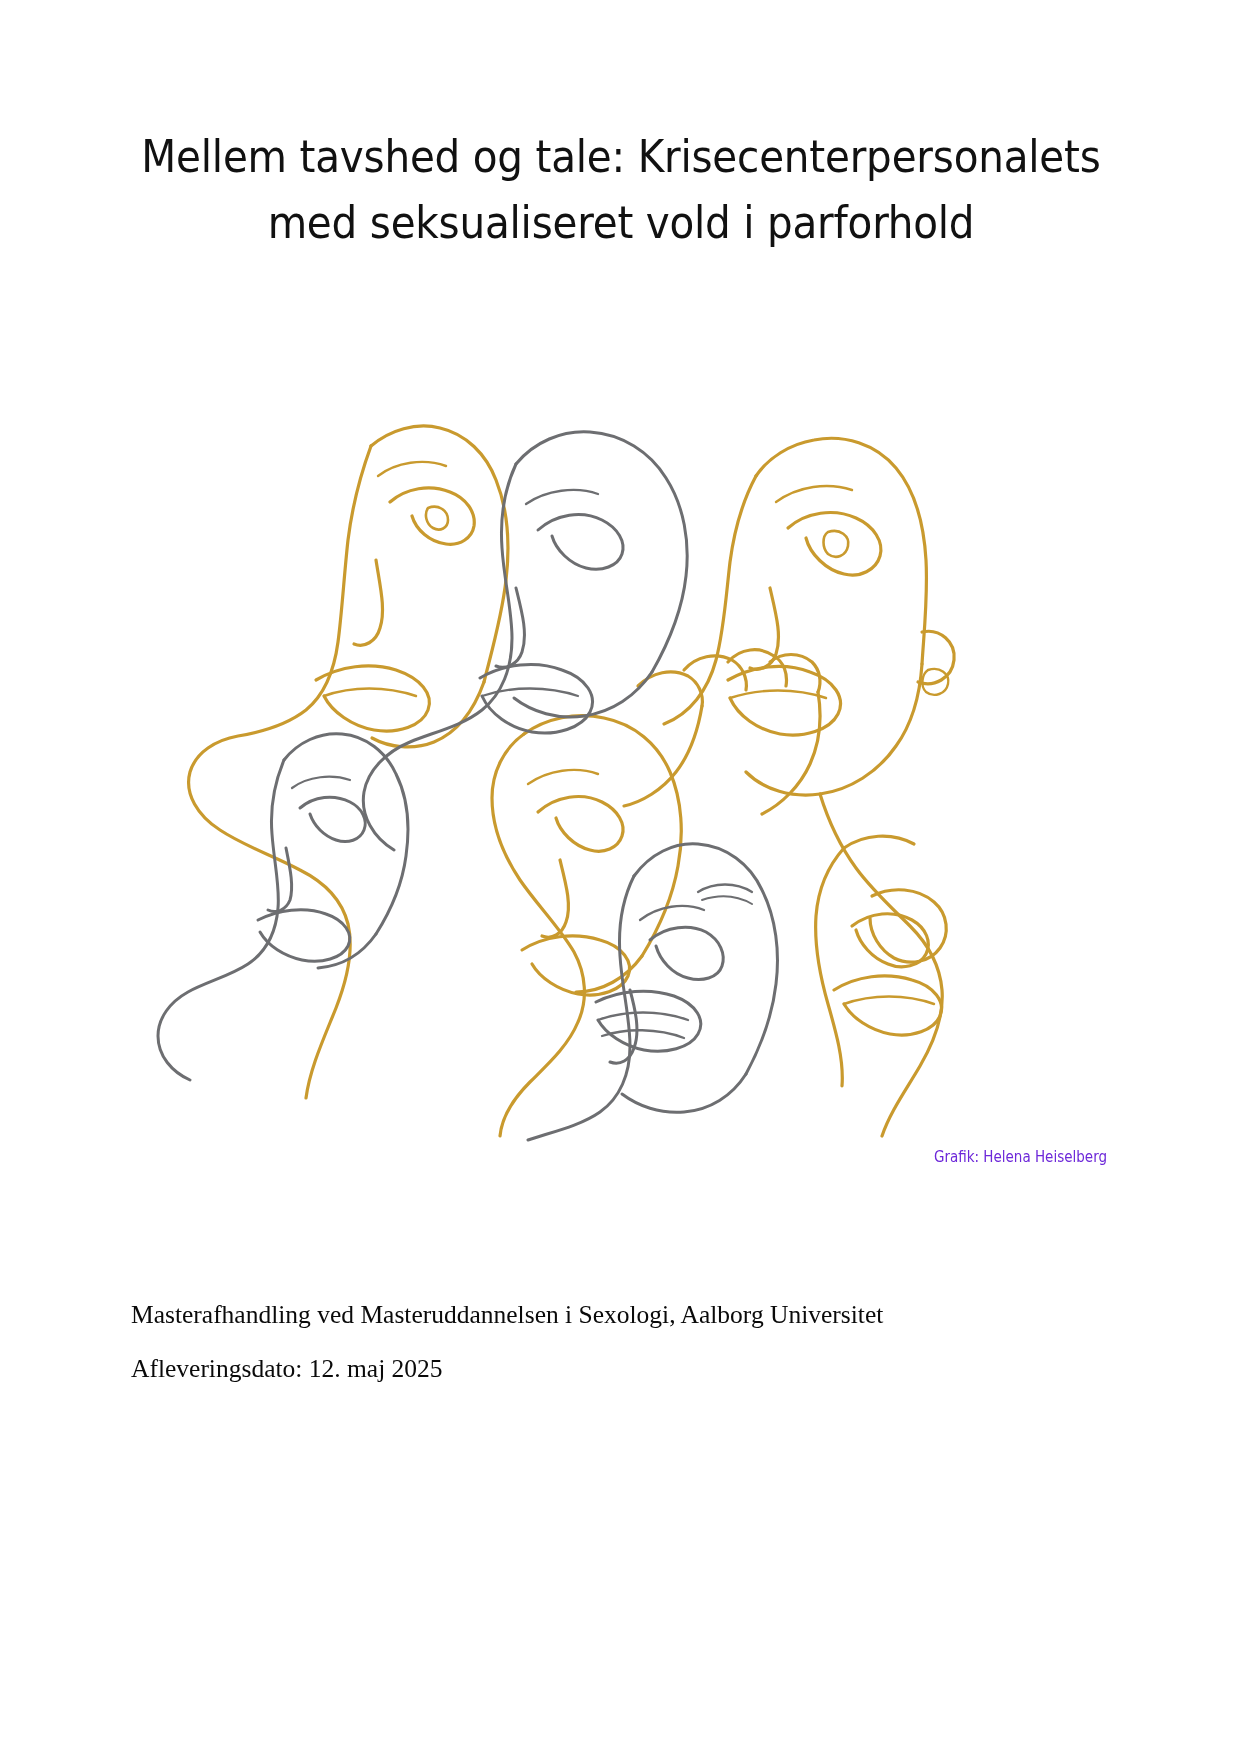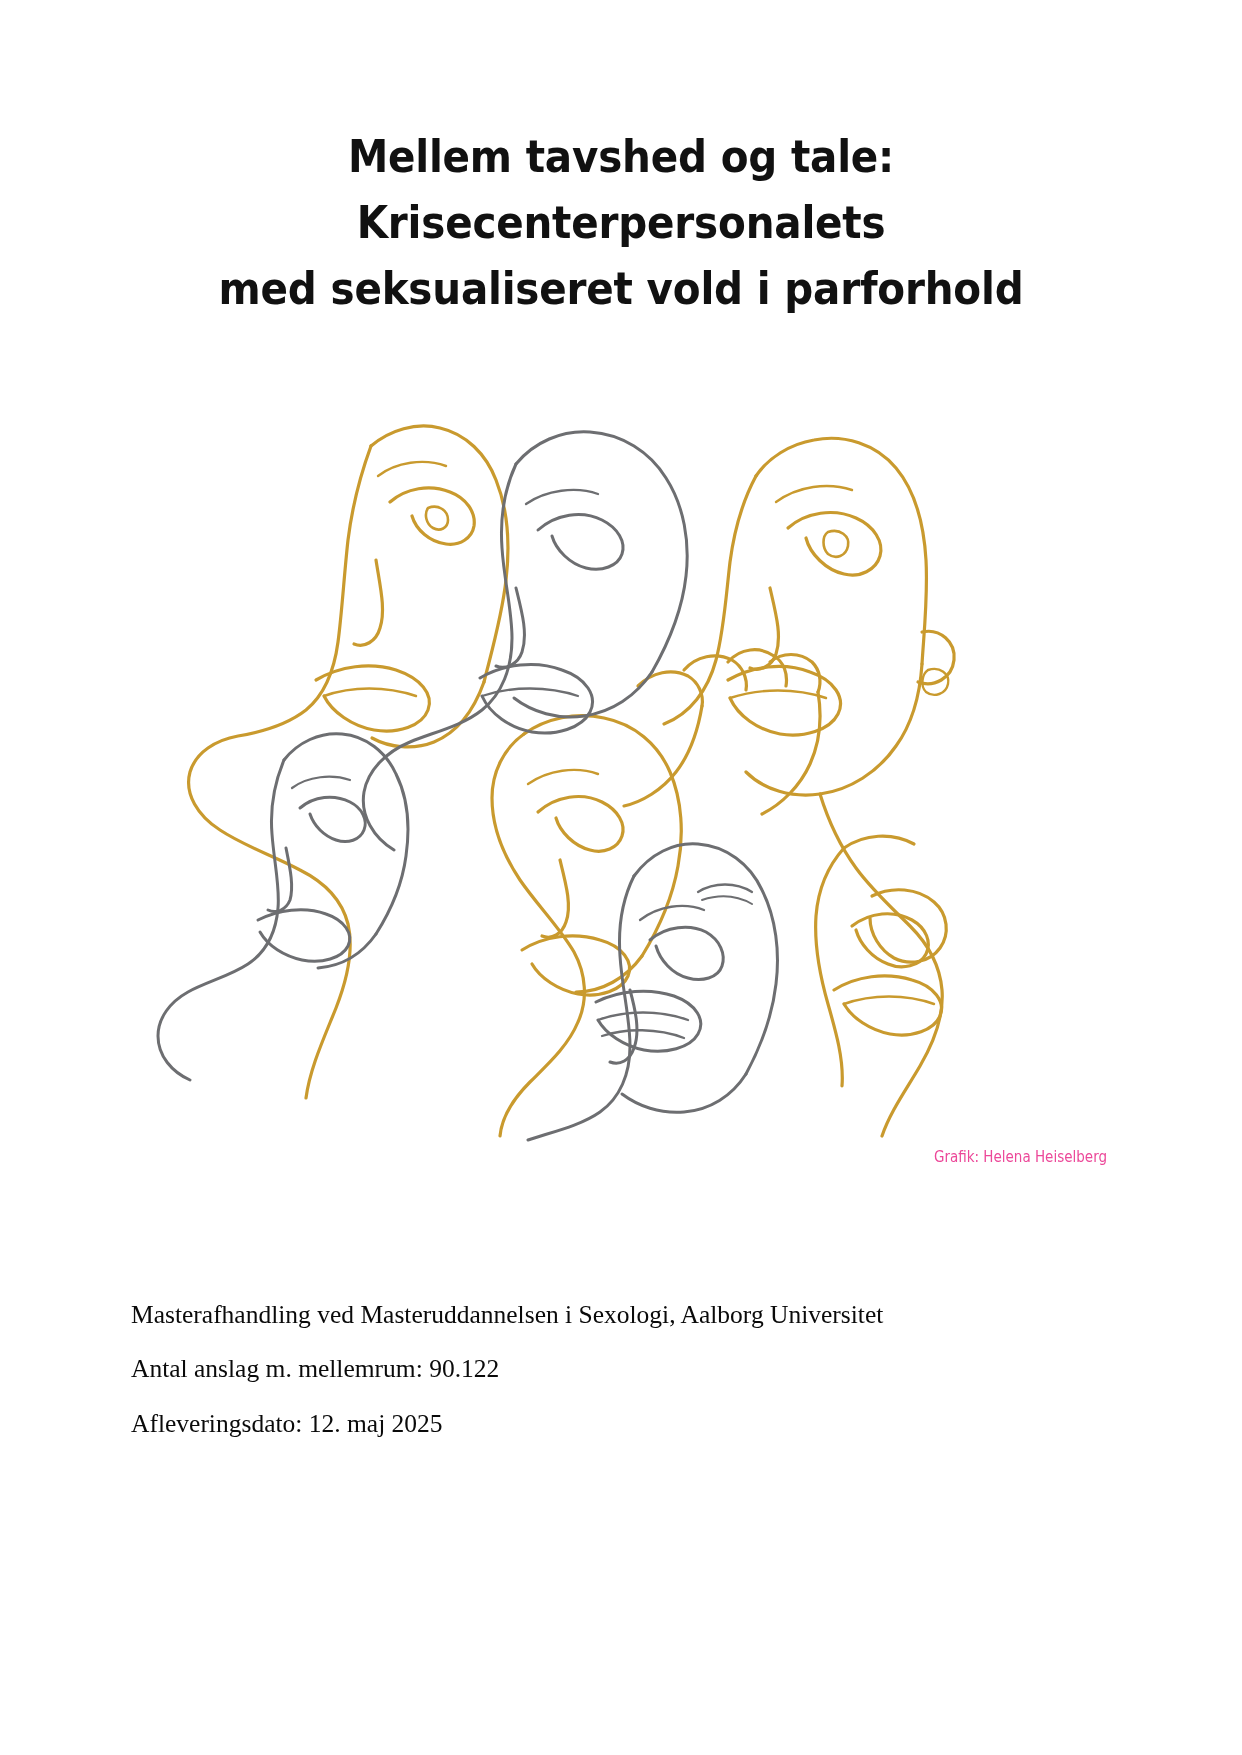--- a/index.html
+++ b/index.html
@@ -15,21 +15,21 @@
     overflow: hidden;
     font-family: "Liberation Serif", serif;
   }
   .title {
     position: absolute;
     left: 128px;
     top: 124px;
     width: 986px;
     text-align: center;
     font-family: "DejaVu Sans Condensed", "DejaVu Sans", sans-serif;
-    font-weight: 700;
+    font-weight: 400;
     font-size: 45px;
     line-height: 1.47;
     color: #111111;
     letter-spacing: -0.2px;
   }
   .artwork {
     position: absolute;
     left: 128px;
     top: 380px;
     width: 860px;
@@ -39,21 +39,21 @@
     display: block;
     width: 100%;
     height: 100%;
   }
   .credit {
     position: absolute;
     right: 135px;
     top: 1148px;
     font-family: "DejaVu Sans Condensed", "DejaVu Sans", sans-serif;
     font-size: 15px;
-    color: #ec4899;
+    color: #6d28d9;
     white-space: nowrap;
   }
   .colophon {
     position: absolute;
     left: 131px;
     top: 1278px;
     width: 980px;
     font-family: "Liberation Serif", serif;
     font-size: 25.5px;
     line-height: 1.345;
@@ -200,17 +200,16 @@
         <path d="M570 512 C586 502 608 502 624 512" stroke-width="2.3"></path>
         <path d="M574 520 C592 514 610 516 624 524" stroke-width="2.0"></path>
       </g>
     </svg>
   </div>
 
   <div class="credit">Grafik: Helena Heiselberg</div>
 
   <div class="colophon">
     <div>Masterafhandling ved Masteruddannelsen i Sexologi, Aalborg Universitet</div>
-    <div>Antal anslag m. mellemrum: 90.122</div>
     <div>Afleveringsdato: 12. maj 2025</div>
   </div>
 
 </div>
 
 </body></html>

